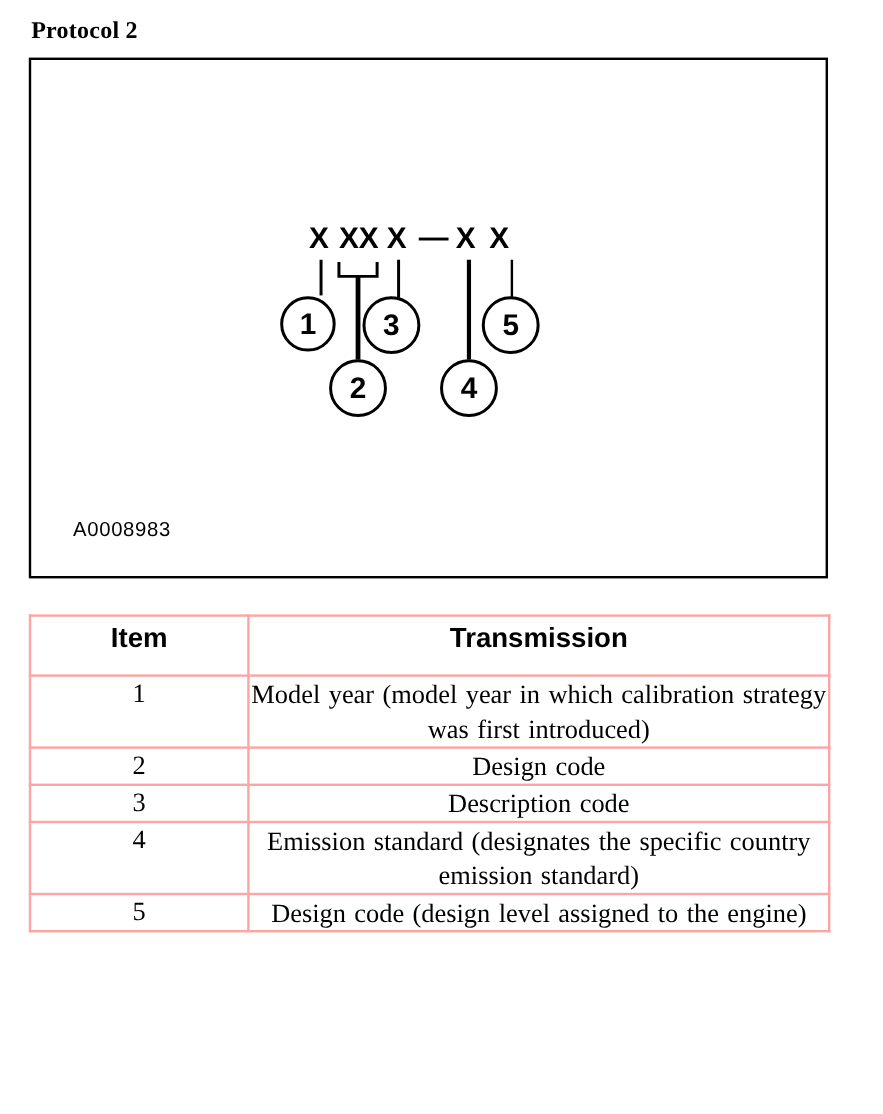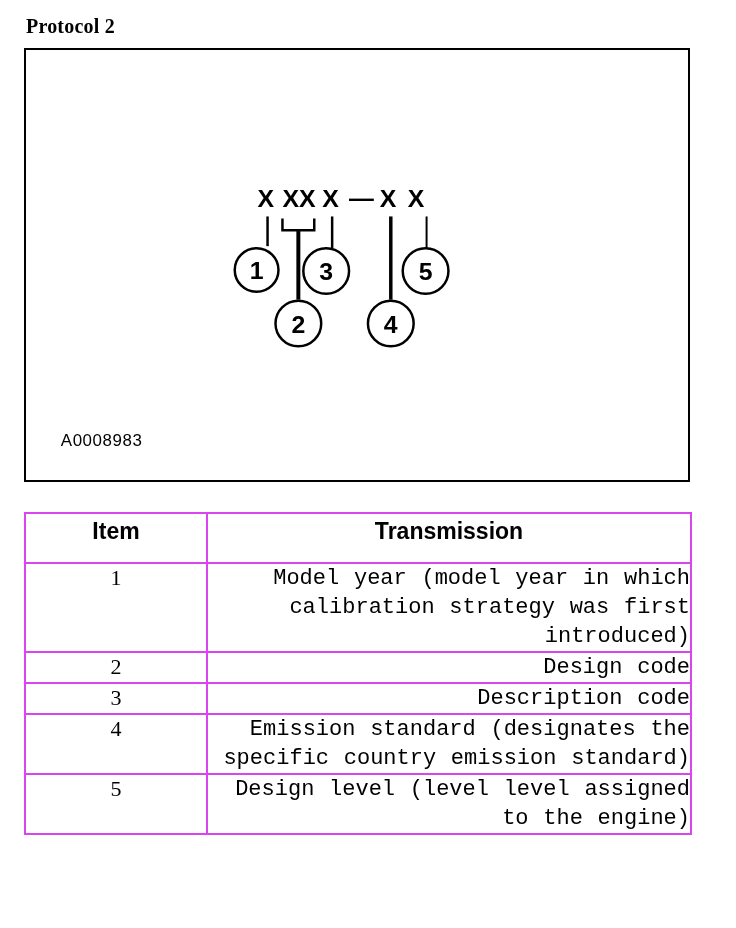--- a/index.html
+++ b/index.html
@@ -74,21 +74,21 @@
     position: absolute;
     left: 24px;
     top: 512px;
     width: 666px;
     border-collapse: collapse;
     table-layout: fixed;
     background: #ffffff;
   }
   #spec-table th,
   #spec-table td {
-    border: 2px solid #d946ef;
+    border: 2px solid #fca5a5;
     vertical-align: top;
     padding: 0;
   }
   #spec-table col.col-item { width: 182px; }
   #spec-table col.col-desc { width: 484px; }
 
   th.head-cell {
     font-family: "Liberation Sans", sans-serif;
     font-weight: bold;
     font-size: 23px;
@@ -100,23 +100,23 @@
 
   td.item-cell {
     font-family: "Liberation Serif", serif;
     font-size: 22px;
     text-align: center;
     padding: 9px 0 10px 0;
     line-height: 28px;
   }
 
   td.desc-cell {
-    font-family: Liberation Mono, monospace;
+    font-family: Liberation Serif, serif;
     font-size: 22px;
-    text-align: right;
+    text-align: center;
     padding: 9px 10px 10px 14px;
     line-height: 29px;
     word-spacing: 1.5px;
   }
 </style>
 </head>
 <body>
 
 <div id="page-title">Protocol 2</div>
 
@@ -199,16 +199,16 @@
     <tr>
       <td class="item-cell">3</td>
       <td class="desc-cell">Description code</td>
     </tr>
     <tr>
       <td class="item-cell">4</td>
       <td class="desc-cell">Emission standard (designates the specific country emission standard)</td>
     </tr>
     <tr>
       <td class="item-cell">5</td>
-      <td class="desc-cell">Design level (level level assigned to the engine)</td>
+      <td class="desc-cell">Design code (design level assigned to the engine)</td>
     </tr>
   </tbody>
 </table>
 
 </body></html>

